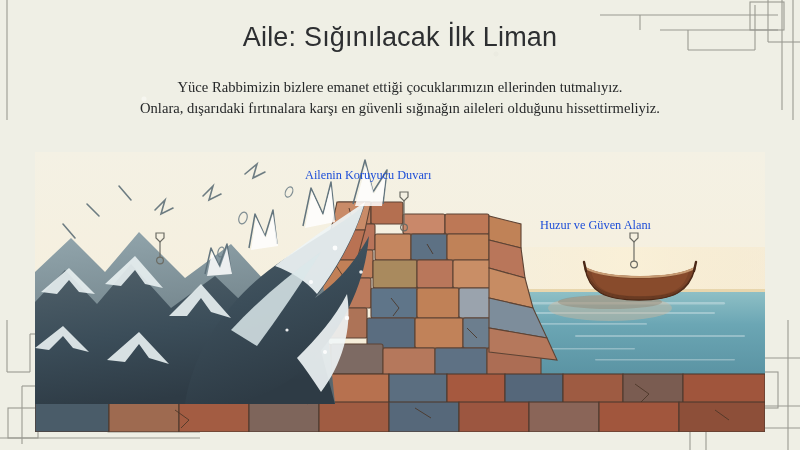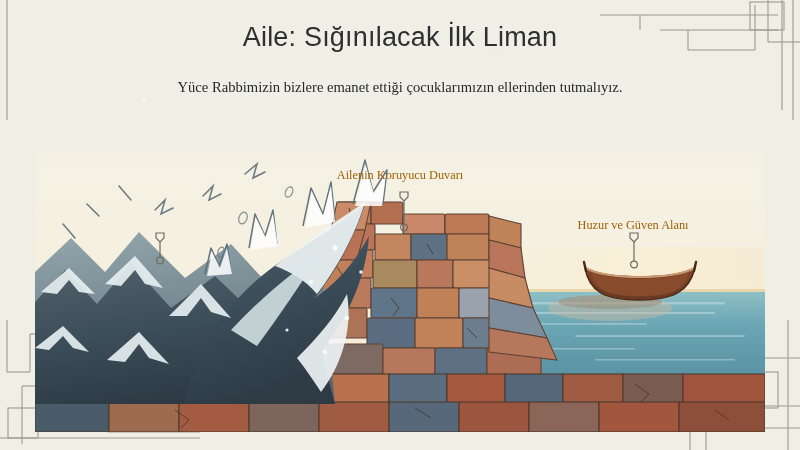--- a/index.html
+++ b/index.html
@@ -37,22 +37,22 @@
   }
   #subtitle div{white-space:nowrap;}
 
   
   #illus{
     position:absolute;left:35px;top:152px;width:730px;height:280px;
     overflow:hidden;
   }
 
   
-  .anno{position:absolute;text-align:center;font-family:"Liberation Serif", serif;
-        color:#a16207;font-size:12.3px;line-height:15px;white-space:nowrap;}
+  .anno{position:absolute;font-family:"Liberation Serif", serif;
+        color:#1d4ed8;font-size:12.3px;line-height:15px;white-space:nowrap;}
   .pin{position:absolute;}
 </style>
 </head>
 <body>
 
 <div id="slide" style="background: rgb(239, 239, 229);">
 
   <div class="grain"></div>
 
   <div class="orn" style="left:0;top:0;">
@@ -111,20 +111,21 @@
         <path d="M0 108 H190"></path>
         <path d="M178 0 V130"></path>
       </g>
     </svg>
   </div>
 
   <div id="title">Aile: Sığınılacak İlk Liman</div>
 
   <div id="subtitle">
     <div>Yüce Rabbimizin bizlere emanet ettiği çocuklarımızın ellerinden tutmalıyız.</div>
+    <div>Onlara, dışarıdaki fırtınalara karşı en güvenli sığınağın aileleri olduğunu hissettirmeliyiz.</div>
   </div>
 
   <div id="illus">
     <svg width="730" height="280" viewBox="0 0 730 280">
       <defs>
         <linearGradient id="skyG" x1="0" y1="0" x2="0" y2="1">
           <stop offset="0%" stop-color="#f4f1e4"></stop>
           <stop offset="62%" stop-color="#f6efdd"></stop>
           <stop offset="100%" stop-color="#f8e8c6"></stop>
         </linearGradient>

